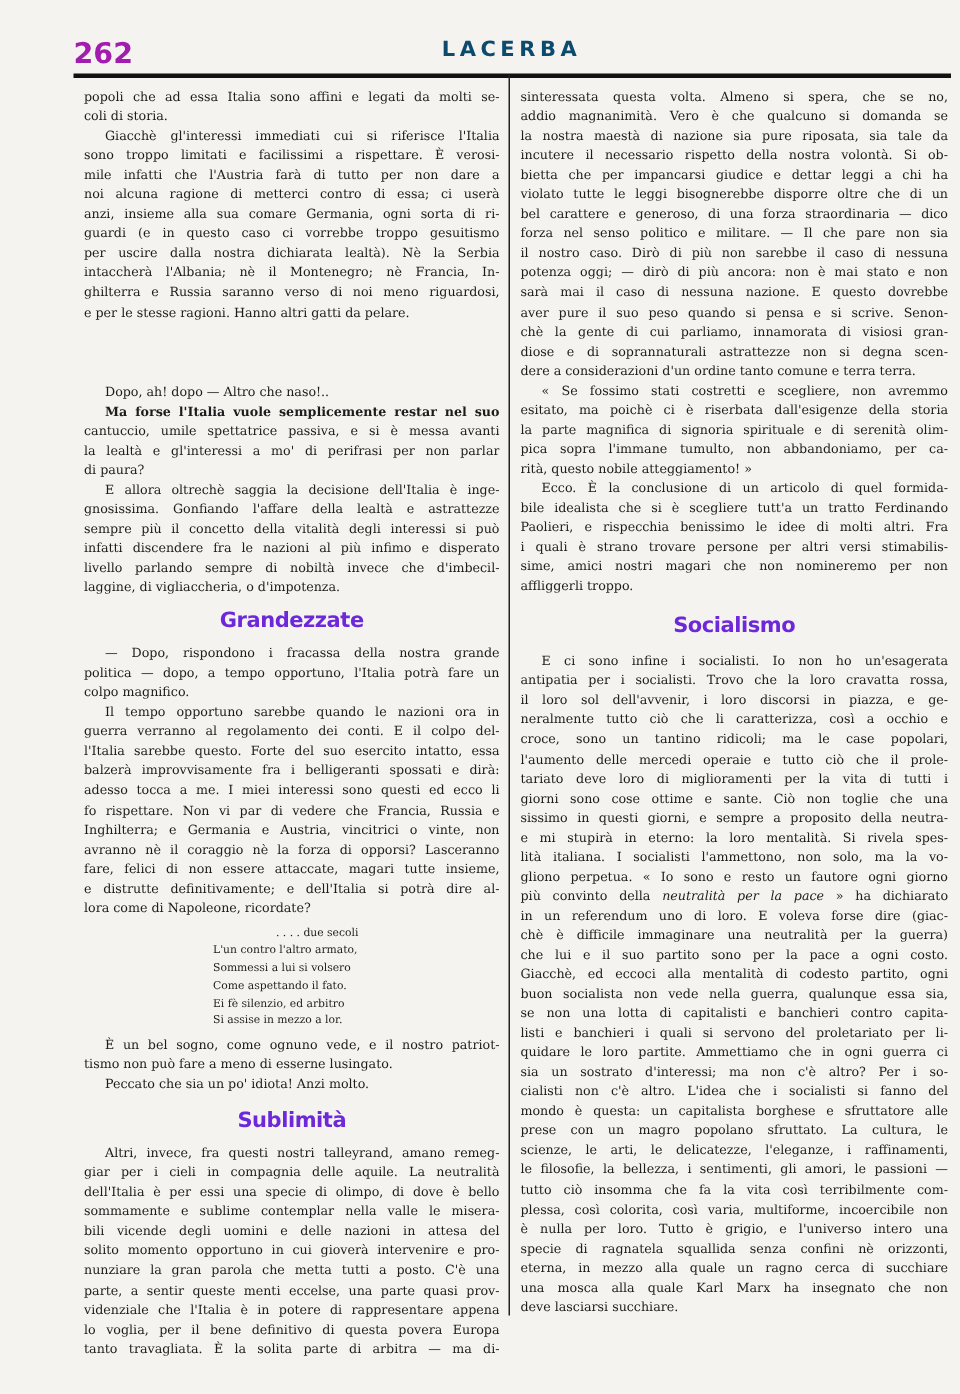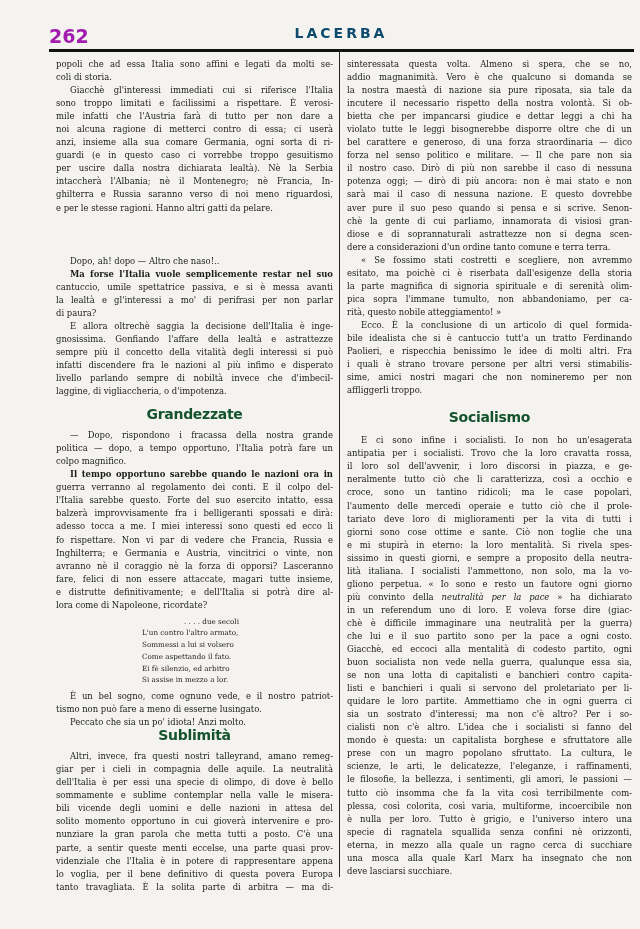--- a/index.html
+++ b/index.html
@@ -36,21 +36,21 @@
       font-size: 8.45px; line-height: 13.05px;
       text-align: justify;
     }
     .col.left { left: 56px; width: 277px; }
     .col.right { left: 347px; width: 285px; }
     .line { display: block; text-align: justify; text-align-last: justify; white-space: nowrap; overflow: hidden; }
     .line.last { text-align-last: left; }
     .section-title {
       font-family: "DejaVu Sans", sans-serif; font-weight: bold;
       font-size: 14px; text-align: center; letter-spacing: -0.3px;
-      color: #14532d; margin: 0;
+      color: #6d28d9; margin: 0;
     }
     .poem {
       margin: 4px 0 4px 86px; font-size: 7.2px; line-height: 11.7px;
     }
     .poem .pline { display: block; white-space: nowrap; }
     .poem .pline.first { padding-left: 42px; }
     em { font-style: italic; }
   </style>
 </head>
 <body>
@@ -97,21 +97,21 @@
       <span class="line last">laggine, di vigliaccheria, o d'impotenza.</span>
     </div>
 
   <h2 class="section-title" style="margin-top:10px;margin-bottom:8px;">Grandezzate</h2>
   <div>
       <span class="line" style="text-indent: 14px;">— Dopo, rispondono i fracassa della nostra grande</span>
       <span class="line">politica — dopo, a tempo opportuno, l'Italia potrà fare un</span>
       <span class="line last">colpo magnifico.</span>
     </div>
   <div>
-      <span class="line" style="text-indent: 14px; font-weight: bold;">Il tempo opportuno sarebbe quando le nazioni ora in</span>
+      <span class="line" style="text-indent: 14px;">Il tempo opportuno sarebbe quando le nazioni ora in</span>
       <span class="line">guerra verranno al regolamento dei conti. E il colpo del-</span>
       <span class="line">l'Italia sarebbe questo. Forte del suo esercito intatto, essa</span>
       <span class="line">balzerà improvvisamente fra i belligeranti spossati e dirà:</span>
       <span class="line">adesso tocca a me. I miei interessi sono questi ed ecco li</span>
       <span class="line">fo rispettare. Non vi par di vedere che Francia, Russia e</span>
       <span class="line">Inghilterra; e Germania e Austria, vincitrici o vinte, non</span>
       <span class="line">avranno nè il coraggio nè la forza di opporsi? Lasceranno</span>
       <span class="line">fare, felici di non essere attaccate, magari tutte insieme,</span>
       <span class="line">e distrutte definitivamente; e dell'Italia si potrà dire al-</span>
       <span class="line last">lora come di Napoleone, ricordate?</span>
@@ -125,21 +125,21 @@
       <span class="pline">Si assise in mezzo a lor.</span>
     </div>
   <div>
       <span class="line" style="text-indent: 14px;">È un bel sogno, come ognuno vede, e il nostro patriot-</span>
       <span class="line last">tismo non può fare a meno di esserne lusingato.</span>
     </div>
   <div>
       <span class="line last" style="text-indent: 14px;">Peccato che sia un po' idiota! Anzi molto.</span>
     </div>
 
-  <h2 class="section-title" style="margin-bottom:8px;">Sublimità</h2>
+  <h2 class="section-title" style="margin-top:12px;margin-bottom:8px;">Sublimità</h2>
   <div>
       <span class="line" style="text-indent: 14px;">Altri, invece, fra questi nostri talleyrand, amano remeg-</span>
       <span class="line">giar per i cieli in compagnia delle aquile. La neutralità</span>
       <span class="line">dell'Italia è per essi una specie di olimpo, di dove è bello</span>
       <span class="line">sommamente e sublime contemplar nella valle le misera-</span>
       <span class="line">bili vicende degli uomini e delle nazioni in attesa del</span>
       <span class="line">solito momento opportuno in cui gioverà intervenire e pro-</span>
       <span class="line">nunziare la gran parola che metta tutti a posto. C'è una</span>
       <span class="line">parte, a sentir queste menti eccelse, una parte quasi prov-</span>
       <span class="line">videnziale che l'Italia è in potere di rappresentare appena</span>
@@ -168,39 +168,39 @@
     </div>
   <div>
       <span class="line" style="text-indent: 14px;">« Se fossimo stati costretti e scegliere, non avremmo</span>
       <span class="line">esitato, ma poichè ci è riserbata dall'esigenze della storia</span>
       <span class="line">la parte magnifica di signoria spirituale e di serenità olim-</span>
       <span class="line">pica sopra l'immane tumulto, non abbandoniamo, per ca-</span>
       <span class="line last">rità, questo nobile atteggiamento! »</span>
     </div>
   <div>
       <span class="line" style="text-indent: 14px;">Ecco. È la conclusione di un articolo di quel formida-</span>
-      <span class="line">bile idealista che si è cantuccio tutt'a un tratto Ferdinando</span>
+      <span class="line">bile idealista che si è scegliere tutt'a un tratto Ferdinando</span>
       <span class="line">Paolieri, e rispecchia benissimo le idee di molti altri. Fra</span>
       <span class="line">i quali è strano trovare persone per altri versi stimabilis-</span>
       <span class="line">sime, amici nostri magari che non nomineremo per non</span>
       <span class="line last">affliggerli troppo.</span>
     </div>
 
   <h2 class="section-title" style="margin-top:14px;margin-bottom:10px;">Socialismo</h2>
   <div>
       <span class="line" style="text-indent: 14px;">E ci sono infine i socialisti. Io non ho un'esagerata</span>
       <span class="line">antipatia per i socialisti. Trovo che la loro cravatta rossa,</span>
       <span class="line">il loro sol dell'avvenir, i loro discorsi in piazza, e ge-</span>
       <span class="line">neralmente tutto ciò che li caratterizza, così a occhio e</span>
       <span class="line">croce, sono un tantino ridicoli; ma le case popolari,</span>
       <span class="line">l'aumento delle mercedi operaie e tutto ciò che il prole-</span>
       <span class="line">tariato deve loro di miglioramenti per la vita di tutti i</span>
       <span class="line">giorni sono cose ottime e sante. Ciò non toglie che una</span>
+      <span class="line">sissimo in questi giorni, e sempre a proposito della neutra-</span>
       <span class="line">e mi stupirà in eterno: la loro mentalità. Si rivela spes-</span>
-      <span class="line">sissimo in questi giorni, e sempre a proposito della neutra-</span>
       <span class="line">lità italiana. I socialisti l'ammettono, non solo, ma la vo-</span>
       <span class="line">gliono perpetua. « Io sono e resto un fautore ogni giorno</span>
       <span class="line">più convinto della <em>neutralità per la pace</em> » ha dichiarato</span>
       <span class="line">in un referendum uno di loro. E voleva forse dire (giac-</span>
       <span class="line">chè è difficile immaginare una neutralità per la guerra)</span>
       <span class="line">che lui e il suo partito sono per la pace a ogni costo.</span>
       <span class="line">Giacchè, ed eccoci alla mentalità di codesto partito, ogni</span>
       <span class="line">buon socialista non vede nella guerra, qualunque essa sia,</span>
       <span class="line">se non una lotta di capitalisti e banchieri contro capita-</span>
       <span class="line">listi e banchieri i quali si servono del proletariato per li-</span>

